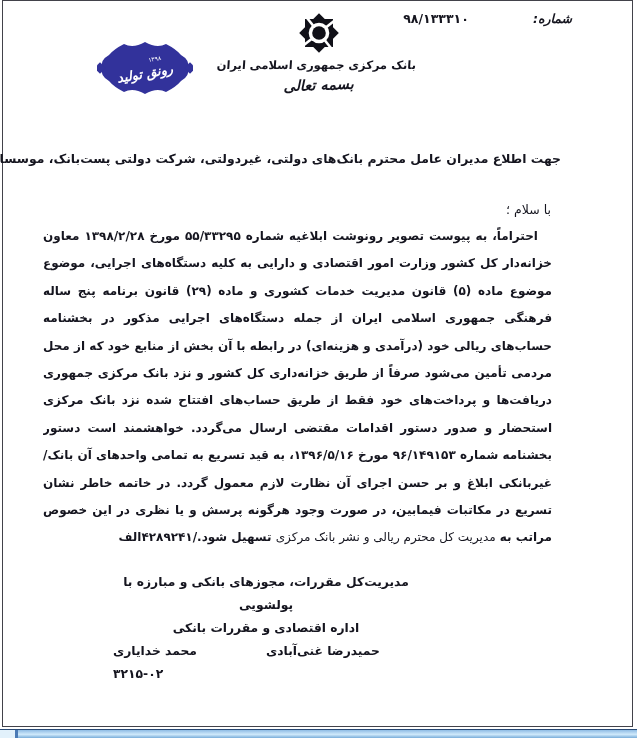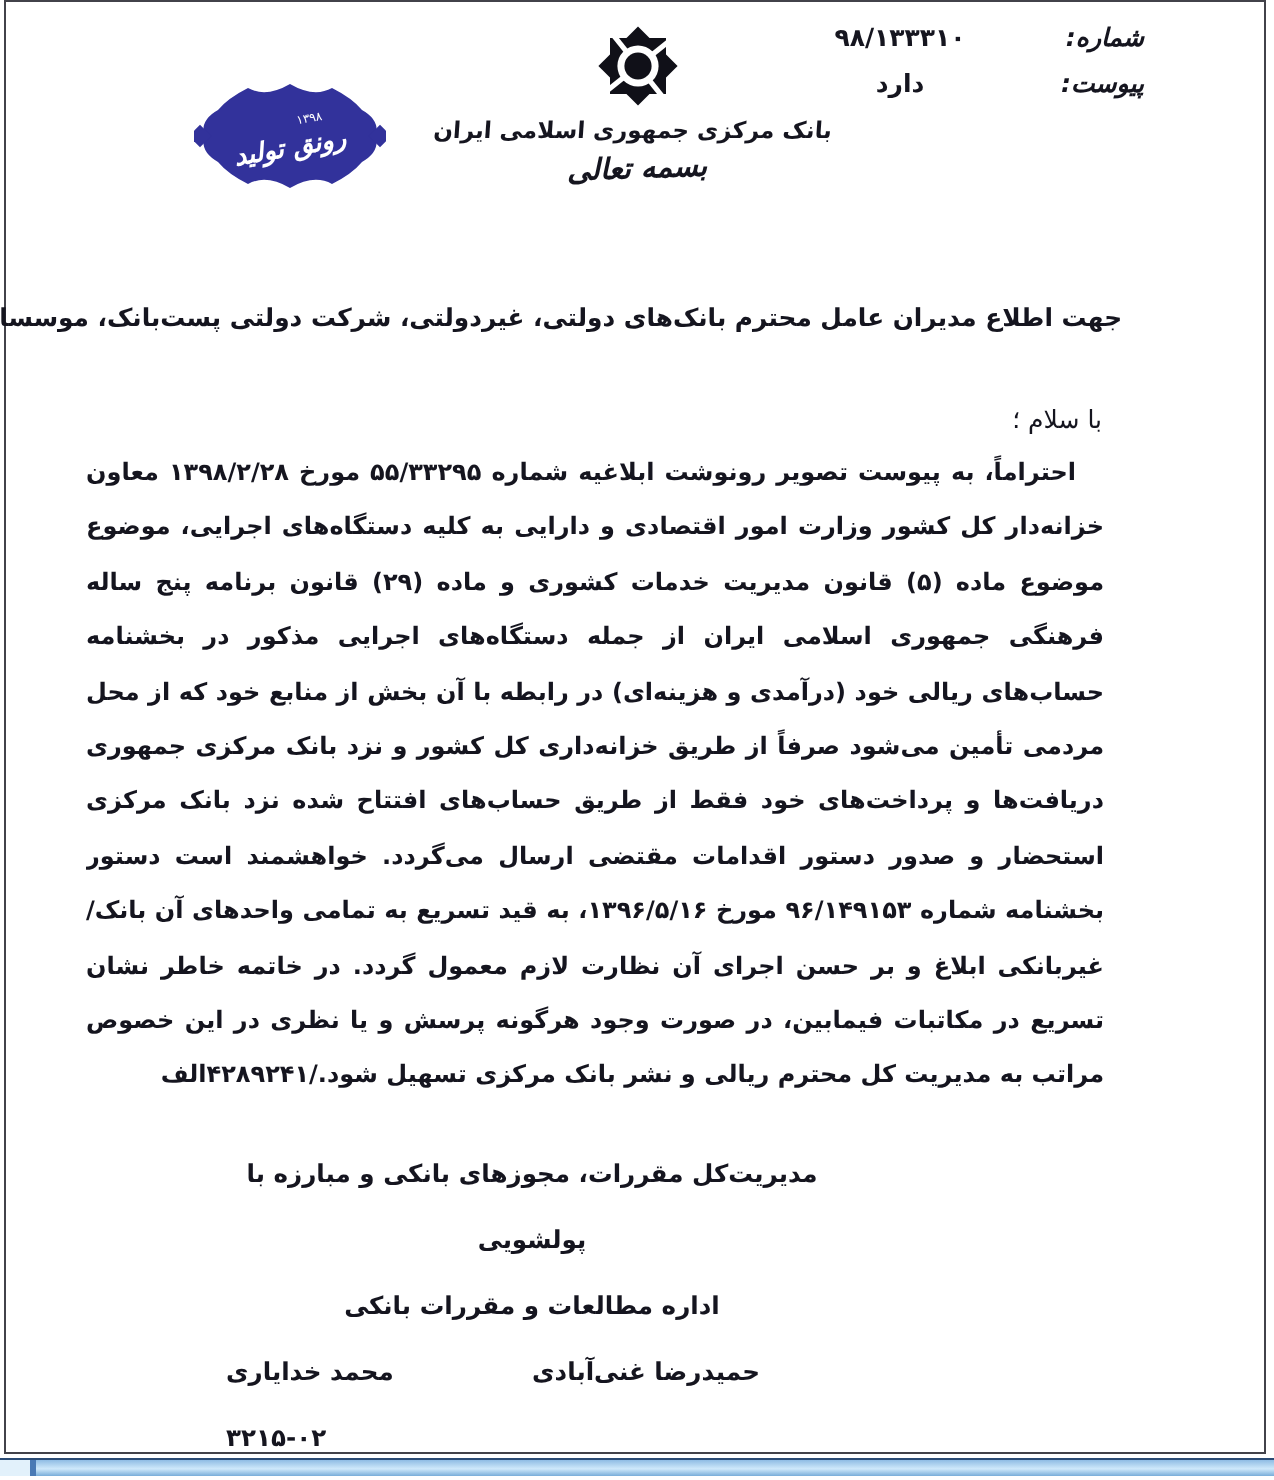--- a/index.html
+++ b/index.html
@@ -5,21 +5,21 @@
   html,body{margin:0;padding:0;background:#fff;}
   .viewport{position:relative;width:637px;height:740px;background:#ffffff;overflow:hidden;
             font-family:"DejaVu Sans",sans-serif;color:#15151f;}
   .page{position:absolute;left:2px;top:0;width:631px;height:727px;background:#fff;
         border:1px solid #42424a;box-sizing:border-box;}
 
   
   .header-fields{position:absolute;top:10px;right:60px;}
   .hf-row{display:flex;align-items:baseline;margin-bottom:8px;direction:ltr;}
   .hf-value{display:inline-block;width:84px;text-align:center;font-weight:700;font-size:12.5px;direction:rtl;}
-  .hf-label{display:inline-block;width:40px;margin-left:40px;text-align:right;
+  .hf-label{display:inline-block;width:40px;margin-left:54px;text-align:right;
             font-weight:700;font-style:italic;font-size:12.5px;direction:rtl;}
 
   
   .logo-block{position:absolute;left:218px;top:8px;width:195px;text-align:center;}
   .emblem{display:block;margin:0 auto;}
   .bank-name{margin-top:1px;font-size:11.5px;font-weight:700;white-space:nowrap;
              direction:rtl;transform:skewX(-4deg);}
   .bismillah{margin-top:5px;font-size:14.5px;font-weight:700;font-style:italic;
              direction:rtl;transform:rotate(-2deg);}
 
@@ -33,49 +33,45 @@
 
   .salutation{position:absolute;top:201px;left:40px;width:508px;text-align:right;
               direction:rtl;font-size:12.5px;font-weight:400;}
 
   
   .body-par{position:absolute;top:222px;left:40px;width:509px;direction:rtl;}
   .body-line{height:27.4px;line-height:27.4px;overflow:hidden;font-size:12px;font-weight:700;
              text-align:justify;text-align-last:justify;text-justify:inter-word;}
   .body-line.first{padding-right:14px;}
   .body-line.last{text-align:right;text-align-last:right;}
-  .bold-seg{font-weight:700;}
+  .bold-seg{font-weight:400;}
 
   
   .signature{position:absolute;top:570px;left:110px;width:306px;text-align:center;
-             direction:rtl;font-size:12.3px;font-weight:700;line-height:33px;}
+             direction:rtl;font-size:12.3px;font-weight:700;line-height:23px;}
   .sig-names-row,.sig-codes-row{display:flex;direction:rtl;}
   .sig-col{flex:1;text-align:left;}
 
   
   .h-scrollbar{position:absolute;left:0;top:729px;width:637px;height:9px;
                border-top:1px solid #2a4a74;box-sizing:border-box;
                background:linear-gradient(to bottom,#8fbce4,#cfe9fb 55%,#79add9);}
   .h-scrollbar .left-cap{position:absolute;left:0;top:0;width:15px;height:100%;background:#e2f1fb;}
   .h-scrollbar .notch{position:absolute;left:15px;top:0;width:3px;height:100%;background:#4a7ab5;}
 </style>
 </head>
 <body>
 
 <div class="viewport">
   <div class="page">
 
     <div class="header-fields">
         <div class="hf-row">
           <span class="hf-value">۹۸/۱۳۳۳۱۰</span>
           <span class="hf-label">شماره:</span>
-        </div>
-        <div class="hf-row">
-          <span class="hf-value">دارد</span>
-          <span class="hf-label">پیوست:</span>
         </div>
       </div>
 
     <div class="logo-block">
       <svg class="emblem" width="56" height="48" viewBox="0 0 56 48">
         <g transform="translate(28,24)">
           <rect x="-14" y="-14" width="28" height="28" fill="#101018"></rect>
           <rect x="-14" y="-14" width="28" height="28" fill="#101018" transform="rotate(45)"></rect>
           <g stroke="#ffffff" stroke-width="2.6">
             <line x1="0" y1="0" x2="14" y2="-17" transform="rotate(12)"></line>
@@ -115,21 +111,21 @@
         <div class="body-line">دریافت‌ها و پرداخت‌های خود فقط از طریق حساب‌های افتتاح شده نزد بانک مرکزی جمهوری اسلامی ایران، جهت</div>
         <div class="body-line">استحضار و صدور دستور اقدامات مقتضی ارسال می‌گردد. خواهشمند است دستور فرمایند، مراتب با لحاظ مفاد</div>
         <div class="body-line">بخشنامه شماره ۹۶/۱۴۹۱۵۳ مورخ ۱۳۹۶/۵/۱۶، به قید تسریع به تمامی واحدهای آن بانک/مؤسسه اعتباری</div>
         <div class="body-line">غیربانکی ابلاغ و بر حسن اجرای آن نظارت لازم معمول گردد. در خاتمه خاطر نشان می‌گردد، به منظور تسهیل و</div>
         <div class="body-line">تسریع در مکاتبات فیمابین، در صورت وجود هرگونه پرسش و یا نظری در این خصوص مقتضی است دستور فرمایند</div>
         <div class="body-line last"><span>مراتب به </span><span class="bold-seg">مدیریت کل محترم ریالی و نشر بانک مرکزی</span><span> تسهیل شود./۴۲۸۹۲۴۱الف</span></div>
       </div>
 
     <div class="signature">
       <div>مدیریت‌کل مقررات، مجوزهای بانکی و مبارزه با پولشویی</div>
-      <div>اداره مطالعات و مقررات بانکی</div>
+      <div>اداره اقتصادی و مقررات بانکی</div>
       <div class="sig-names-row">
           <span class="sig-col">حمیدرضا غنی‌آبادی</span>
           <span class="sig-col">محمد خدایاری</span>
         </div>
       <div class="sig-codes-row">
           <span class="sig-col"><span dir="ltr">۳۲۱۵-۰۲</span></span>
         </div>
     </div>
   </div>
 

